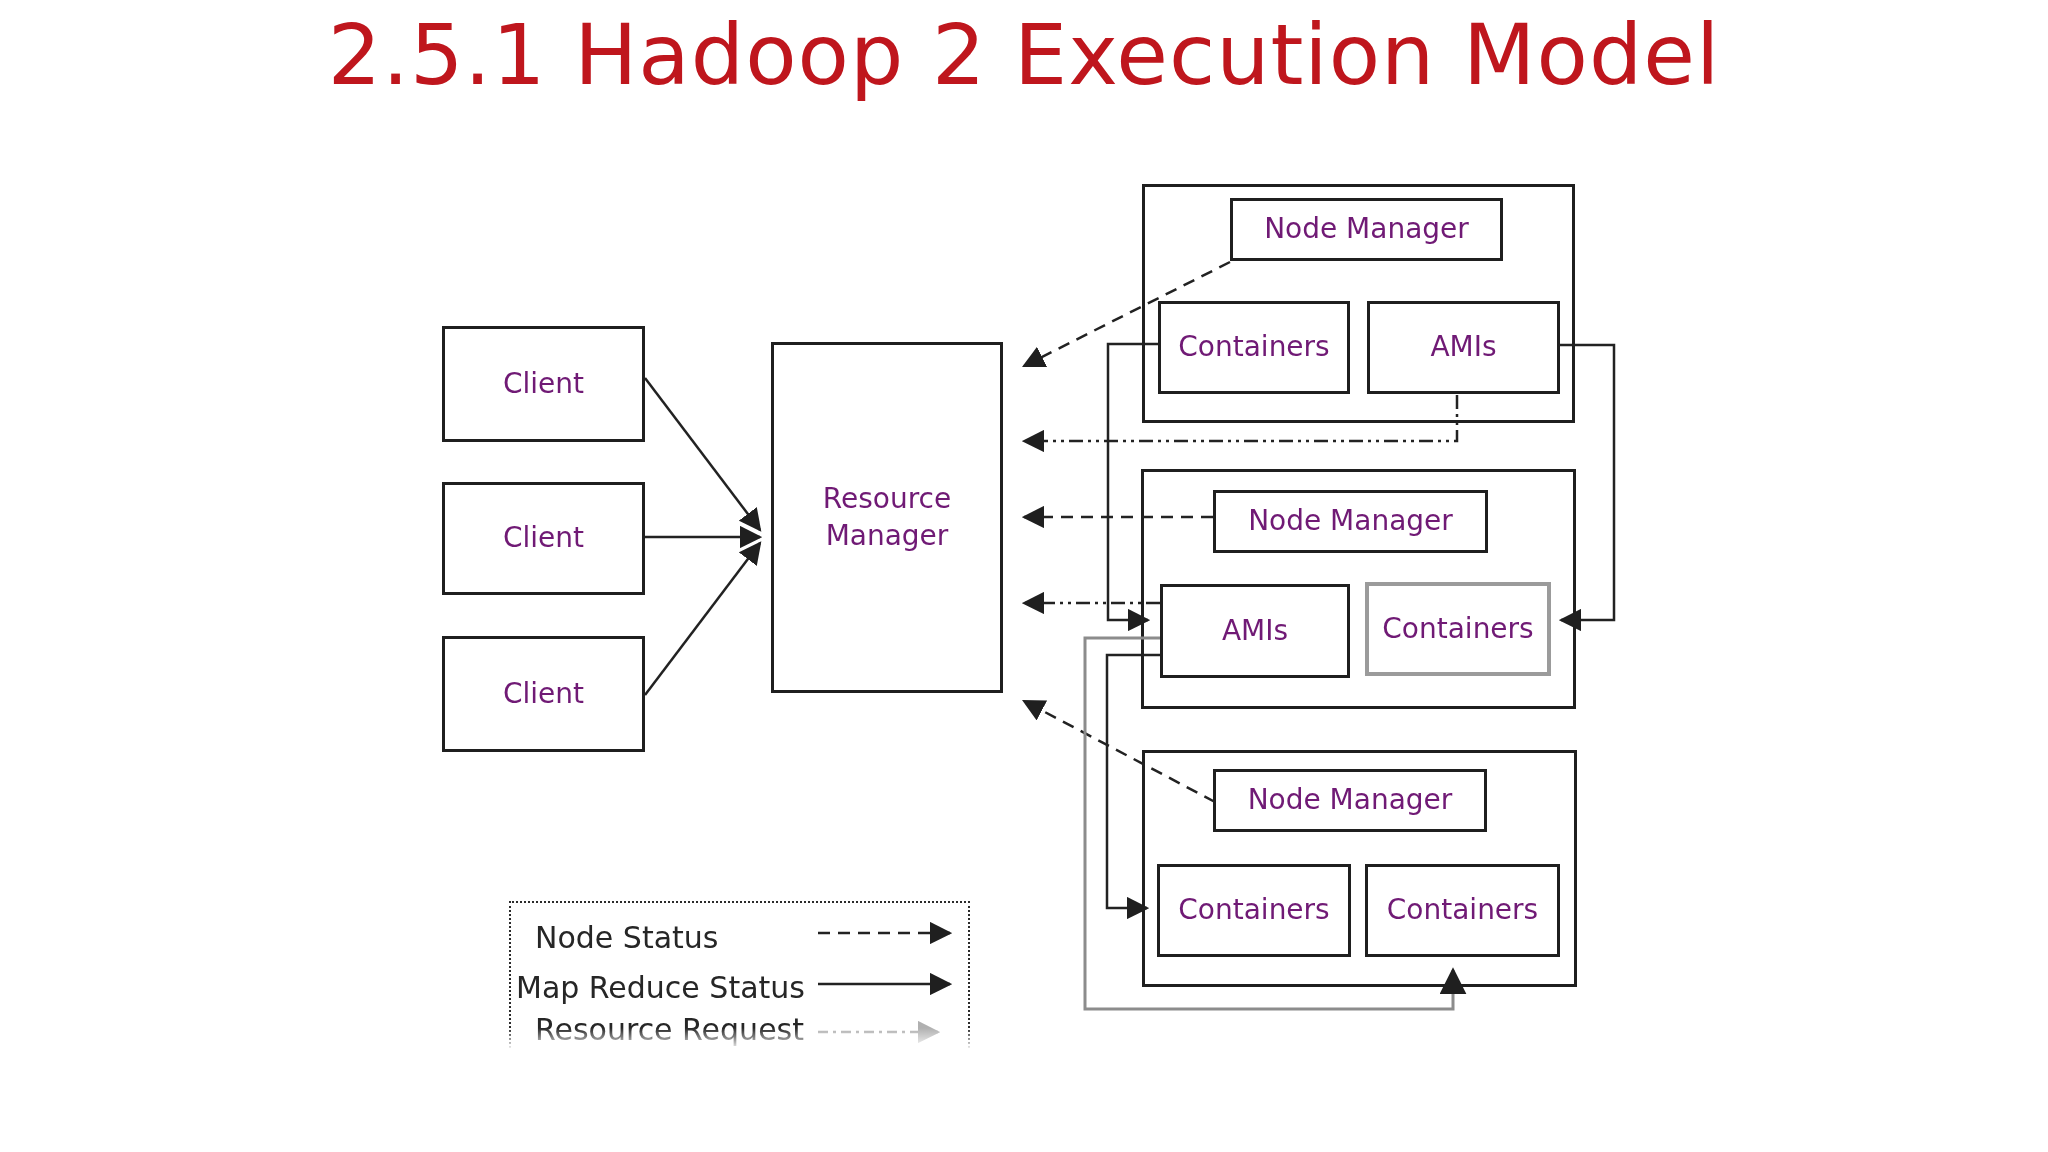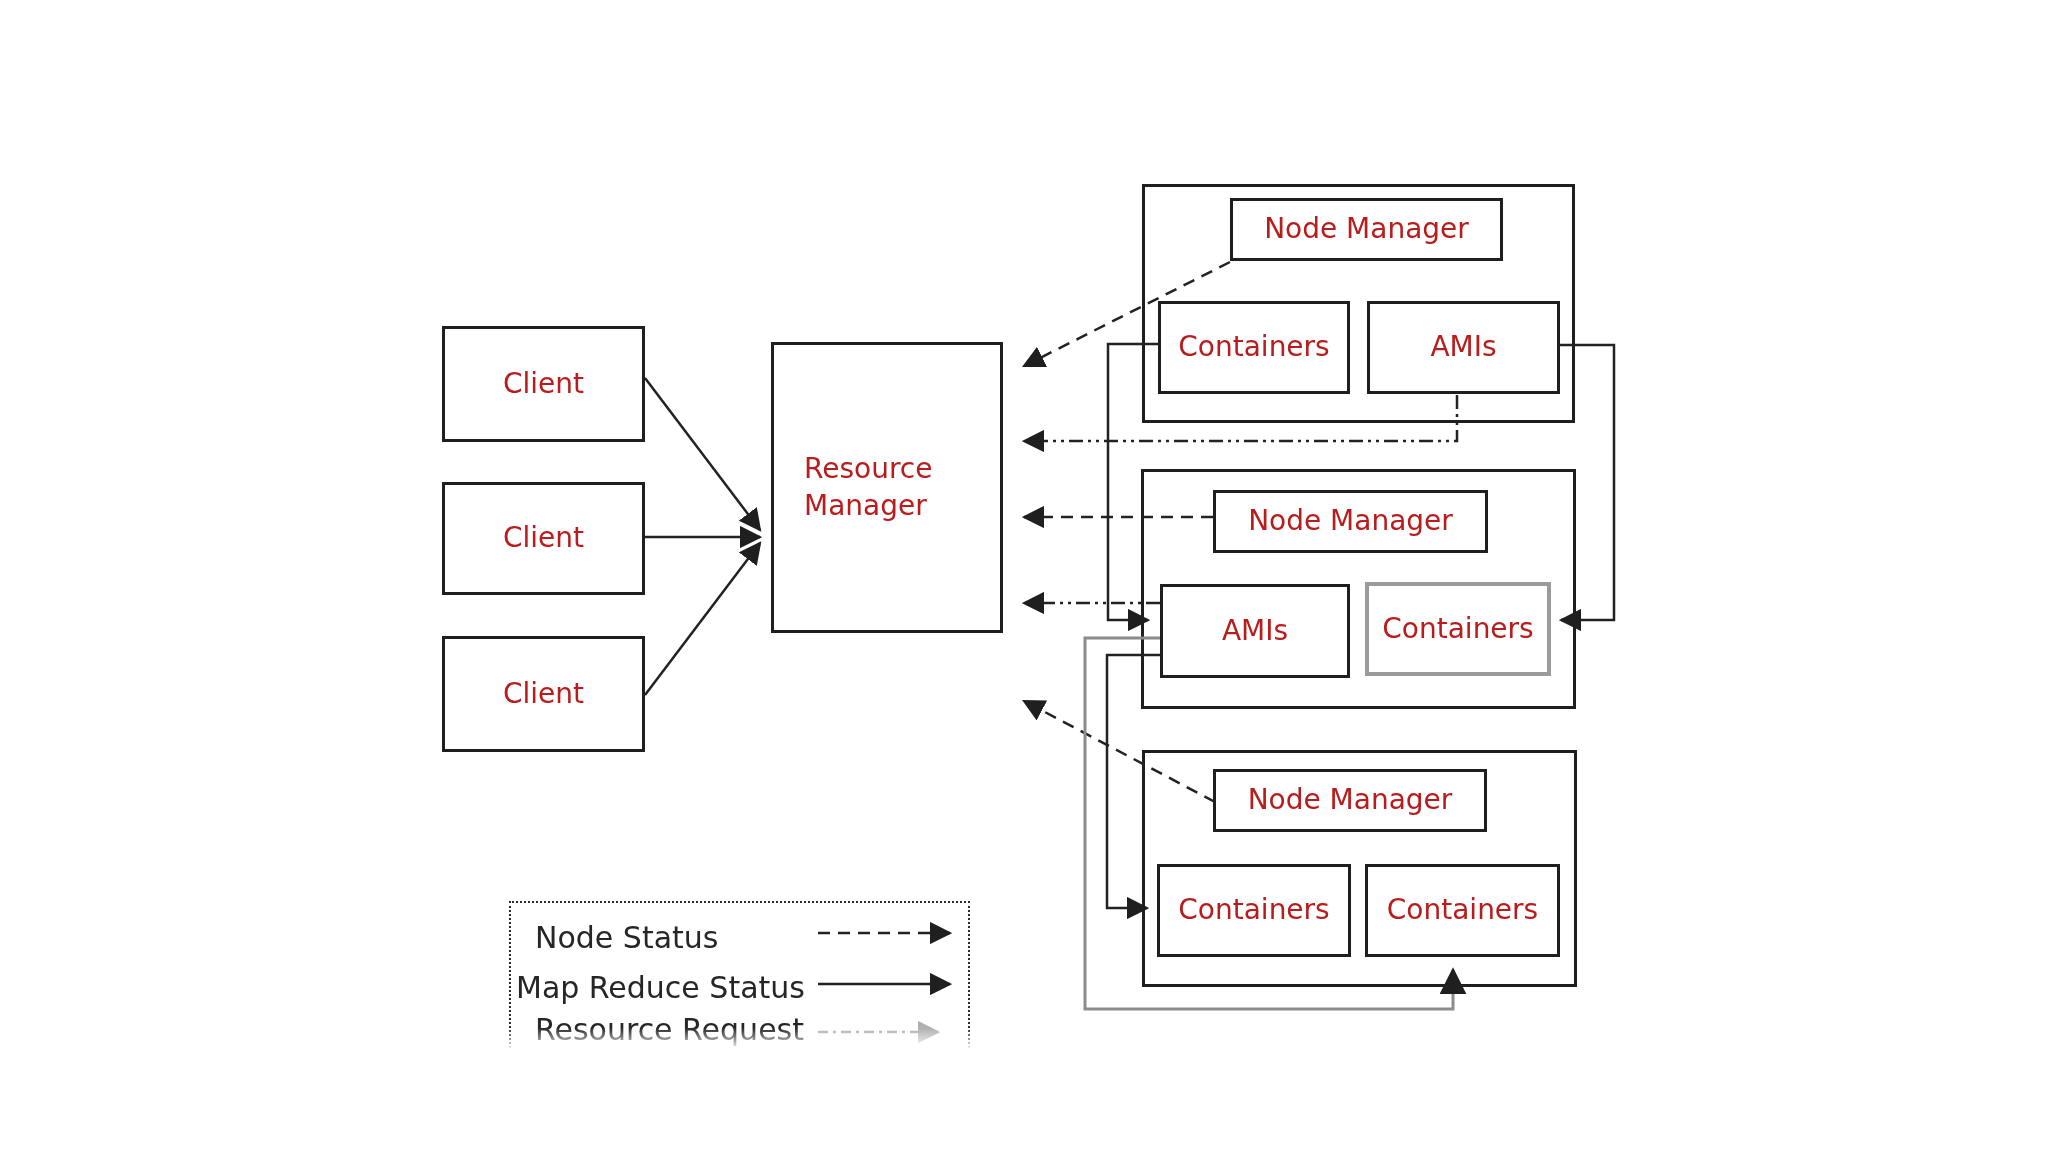--- a/index.html
+++ b/index.html
@@ -18,23 +18,23 @@
     font-weight:400;
     color:#bf161d;
     letter-spacing:1px;
     white-space:nowrap;
   }
   .box{
     position:absolute;
     background:#ffffff;
     border:3px solid #1f1f1f;
     display:flex;align-items:center;justify-content:center;
-    text-align:left;
+    text-align:center;
     font-size:28px;
-    color:#b91c1c;
+    color:#701a75;
     box-sizing:border-box;
     line-height:1.3;
   }
   .group{
     position:absolute;
     background:#ffffff;
     border:3px solid #1f1f1f;
     box-sizing:border-box;
   }
   .gray-border{border:4px solid #9b9b9b;}
@@ -57,26 +57,27 @@
     position:absolute;
     left:498px;top:1028px;width:484px;height:26px;
     background:linear-gradient(to bottom, rgba(255,255,255,0) 0%, #ffffff 85%);
   }
 </style>
 </head>
 <body>
 
 <div id="slide">
 
+  <div class="title">2.5.1 Hadoop 2 Execution Model</div>
 
   <div class="box" style="left:442px;top:326px;width:203px;height:116px">Client</div>
   <div class="box" style="left:442px;top:482px;width:203px;height:113px">Client</div>
   <div class="box" style="left:442px;top:636px;width:203px;height:116px">Client</div>
 
-  <div class="box rm-box" style="left:771px;top:342px;width:232px;height:291px">Resource Manager</div>
+  <div class="box rm-box" style="left:771px;top:342px;width:232px;height:351px">Resource Manager</div>
 
   <div class="group" style="left:1142px;top:184px;width:433px;height:239px"></div>
   <div class="box" style="left:1230px;top:198px;width:273px;height:63px">Node Manager</div>
   <div class="box" style="left:1158px;top:301px;width:192px;height:93px">Containers</div>
   <div class="box" style="left:1367px;top:301px;width:193px;height:93px">AMIs</div>
 
   <div class="group" style="left:1141px;top:469px;width:435px;height:240px"></div>
   <div class="box" style="left:1213px;top:490px;width:275px;height:63px">Node Manager</div>
   <div class="box" style="left:1160px;top:584px;width:190px;height:94px">AMIs</div>
   <div class="box gray-border" style="left:1365px;top:582px;width:186px;height:94px">Containers</div>

